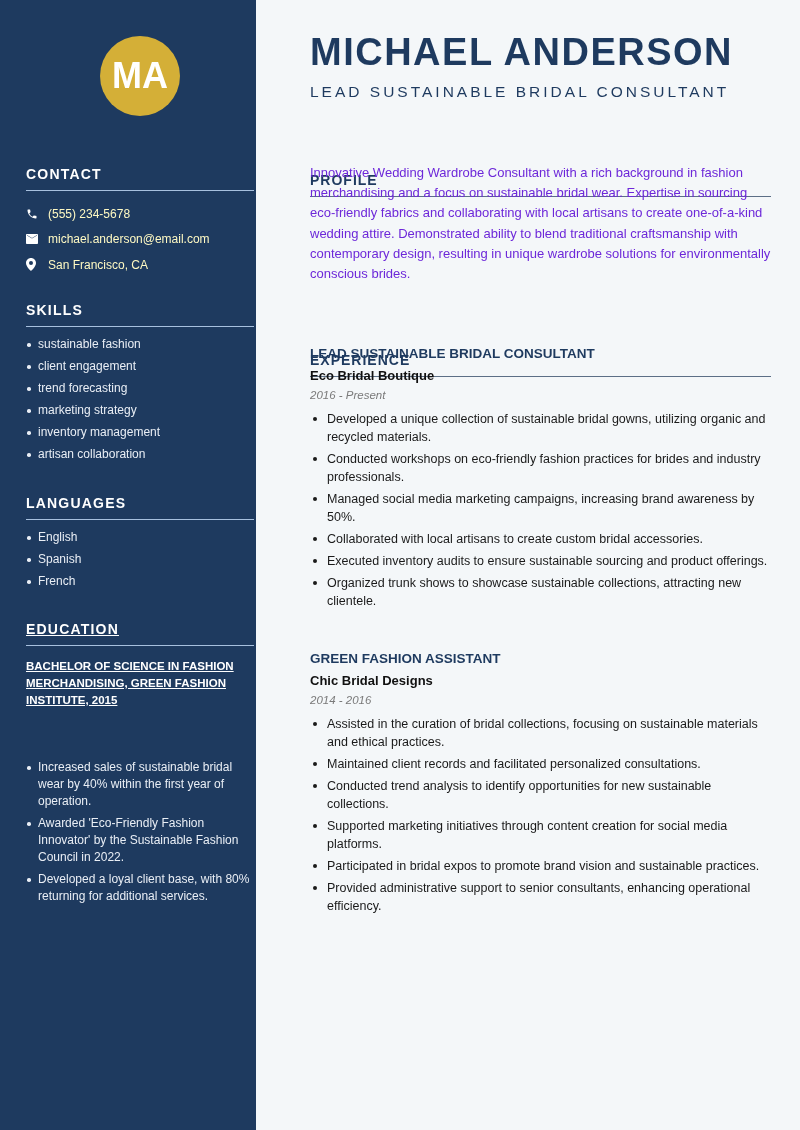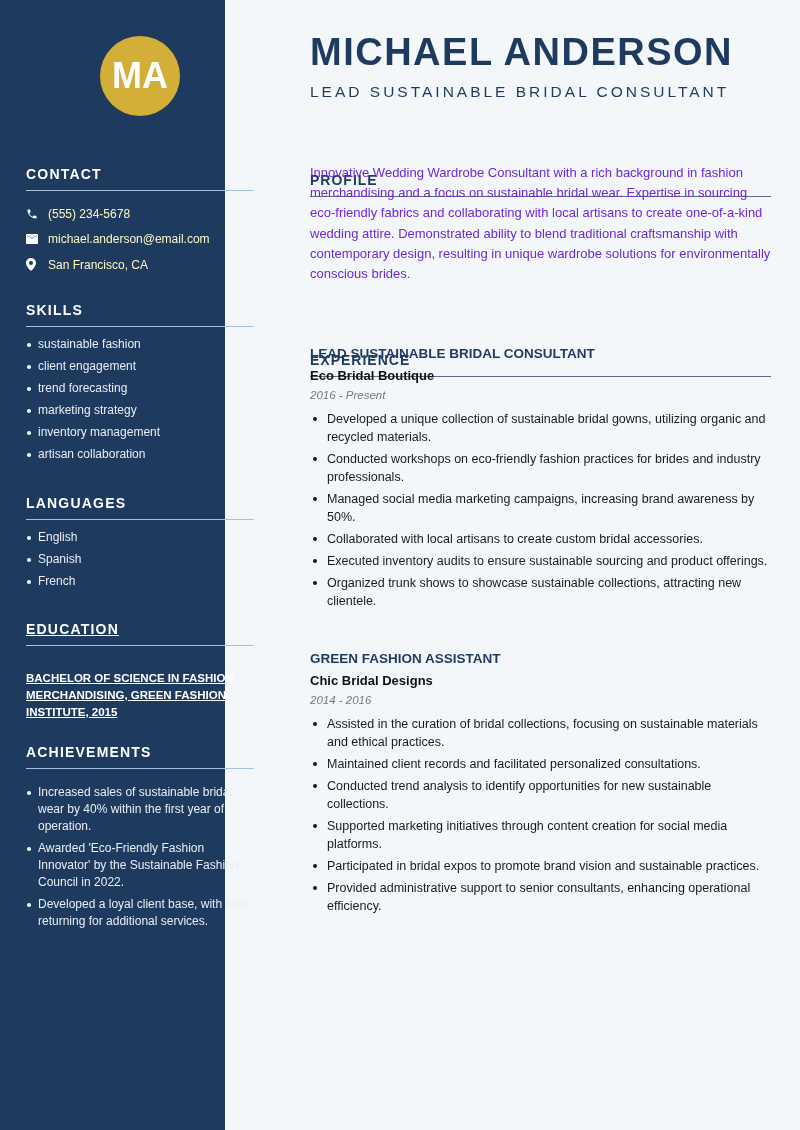--- a/index.html
+++ b/index.html
@@ -1,29 +1,29 @@
 <!DOCTYPE html>
 <html><head>
 <meta charset="utf-8">
 <style>
   * { box-sizing: border-box; margin: 0; padding: 0; }
   html, body { width: 800px; height: 1130px; overflow: hidden; }
   body { font-family: "Liberation Sans", "DejaVu Sans", sans-serif; background: #f4f7f9; color: #1a1a1a; position: relative; }
 
-  .sidebar { position: absolute; left: 0; top: 0; width: 225px; height: 1130px; background: #1e3a5f; color: #ffffff; padding: 16px 26px; }
+  .sidebar { position: absolute; left: 0; top: 0; width: 256px; height: 1130px; background: #1e3a5f; color: #ffffff; padding: 16px 26px; }
   .avatar { width: 80px; height: 80px; border-radius: 50%; background: #d4af37; margin: 36px auto 0 100px; display: flex; align-items: center; justify-content: center; color: #fff; font-weight: bold; font-size: 36px; letter-spacing: 0px; position: absolute; left: 100px; top: 36px; margin: 0; }
   .side-section { position: absolute; left: 26px; width: 228px; }
   .side-h { font-size: 14px; font-weight: bold; letter-spacing: 1.2px; color: #ffffff; padding-bottom: 8px; border-bottom: 1.5px solid #a7c0de; }
   .contact-row { display: flex; align-items: center; font-size: 12px; color: #fef9c3; height: 25.5px; }
   .contact-row .ic { width: 22px; display: inline-flex; align-items: center; }
   .contact-list { margin-top: 10px; }
   .side-list { list-style: none; margin-top: 9px; }
   .side-list li { font-size: 12px; color: #e9eef5; position: relative; padding-left: 12px; line-height: 17px; margin-bottom: 5px; }
   .side-list li::before { content: ""; position: absolute; left: 1px; top: 7px; width: 3.5px; height: 3.5px; border-radius: 50%; background: #e9eef5; }
-  .edu-text { margin-top: 24px; font-size: 11.5px; font-weight: bold; line-height: 17px; color: #ffffff; text-transform: uppercase; }
+  .edu-text { margin-top: 12px; font-size: 11.5px; font-weight: bold; line-height: 17px; color: #ffffff; text-transform: uppercase; }
   .ach-list li { line-height: 17px; margin-bottom: 5px; }
 
   .main { position: absolute; left: 310px; top: 0; width: 461px; }
   .name { position: absolute; top: 31px; left: 0; font-size: 38px; font-weight: bold; color: #1e3a5f; letter-spacing: 1.5px; white-space: nowrap; }
   .title { position: absolute; top: 83px; left: 0; font-size: 15.5px; color: #1e3a5f; letter-spacing: 3px; white-space: nowrap; }
   .main-h { position: absolute; left: 0; width: 461px; font-size: 14px; font-weight: bold; color: #1e3a5f; letter-spacing: 1px; padding-bottom: 8px; border-bottom: 1.5px solid #5c6f86; margin-top: 44px; }
   .profile { position: absolute; left: 0; top: 163px; width: 461px; font-size: 13px; line-height: 20.2px; color: #6d28d9; }
   .job { position: absolute; left: 0; width: 461px; }
   .job-title { font-size: 13.5px; font-weight: bold; color: #1e3a5f; }
   .job-company { font-size: 13px; font-weight: bold; color: #111; margin-top: 7px; }
@@ -90,21 +90,20 @@
       <li>French</li>
     </ul>
   </section>
 
   <section class="side-section" style="top:621px;text-decoration:underline;">
     <h2 class="side-h">EDUCATION</h2>
     <p class="edu-text">BACHELOR OF SCIENCE IN FASHION MERCHANDISING, GREEN FASHION INSTITUTE, 2015</p>
   </section>
 
   <section class="side-section" style="top:744px;">
-    <h2 class="side-h">ACHIEVEMENTS</h2>
     <ul class="side-list ach-list" style="margin-top:15px;">
       <li>Increased sales of sustainable bridal wear by 40% within the first year of operation.</li>
       <li>Awarded 'Eco-Friendly Fashion Innovator' by the Sustainable Fashion Council in 2022.</li>
       <li>Developed a loyal client base, with 80% returning for additional services.</li>
     </ul>
   </section>
 </aside>
 
 <main class="main">
   <h1 class="name">MICHAEL ANDERSON</h1>

